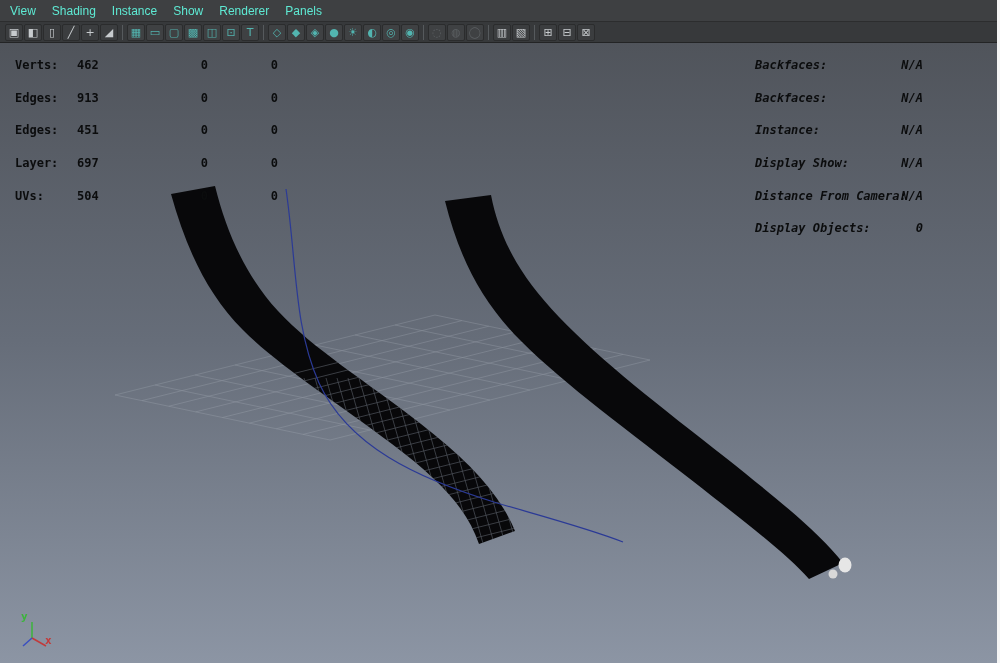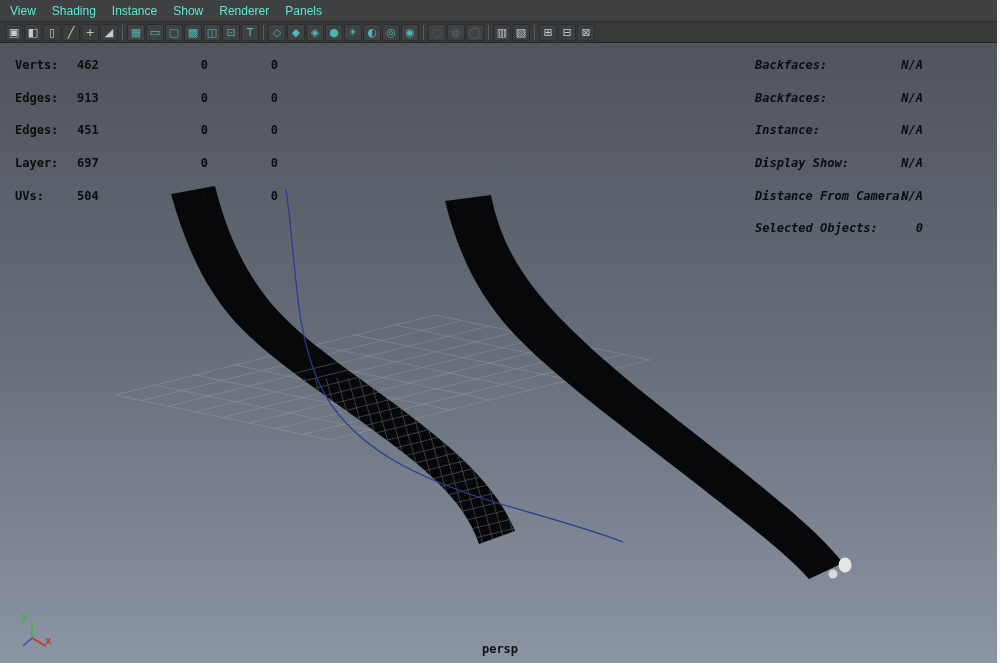--- a/index.html
+++ b/index.html
@@ -245,22 +245,21 @@
         </div>
         <div class="hud-row">
           <span>Display Show:</span>
           <span class="val">N/A</span>
         </div>
         <div class="hud-row">
           <span>Distance From Camera:</span>
           <span class="val">N/A</span>
         </div>
         <div class="hud-row">
-          <span>Selected Objects:</span>
+          <span>Display Objects:</span>
           <span class="val">0</span>
         </div>
       </div>
 
-    <div class="persp-label">persp</div>
   </div>
 
   <div class="right-strip"></div>
 </div>
 
 </body></html>

